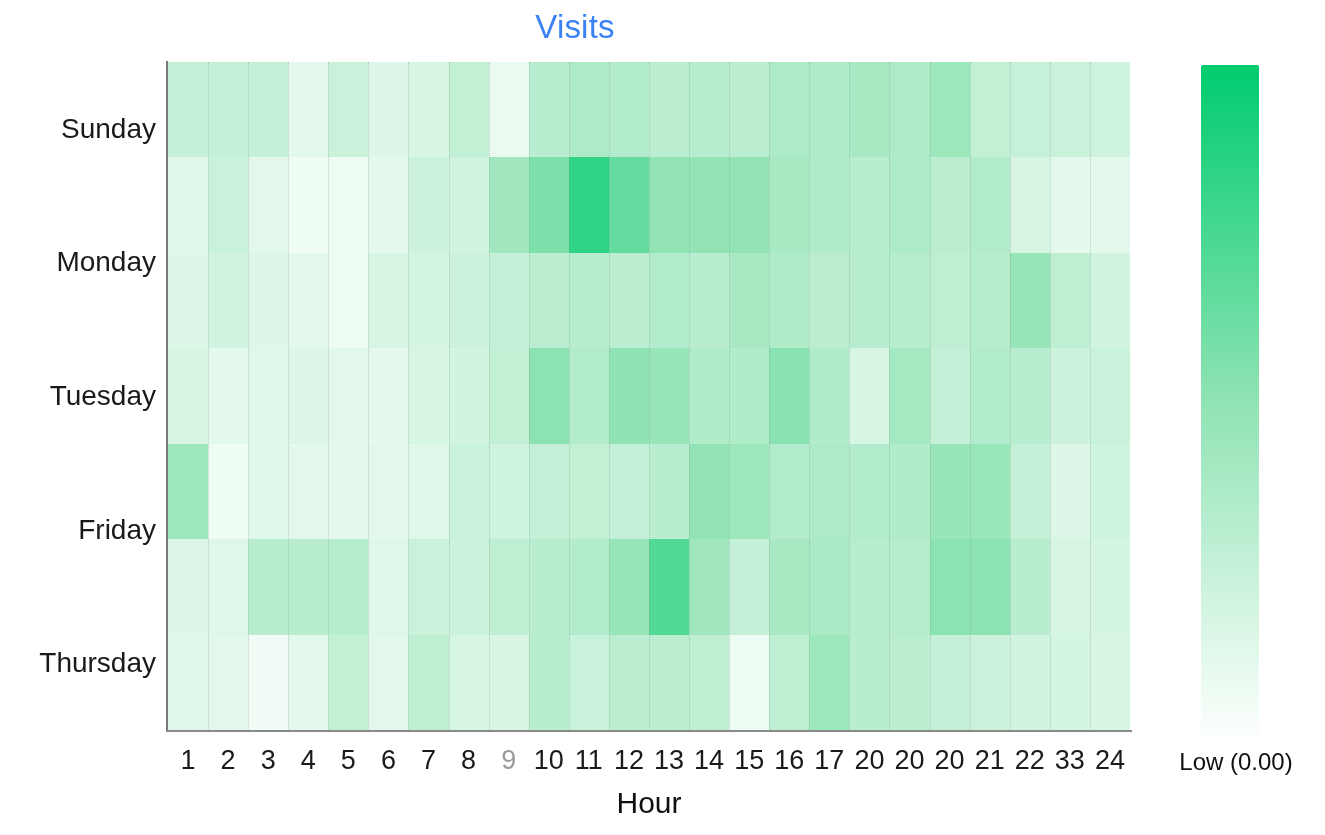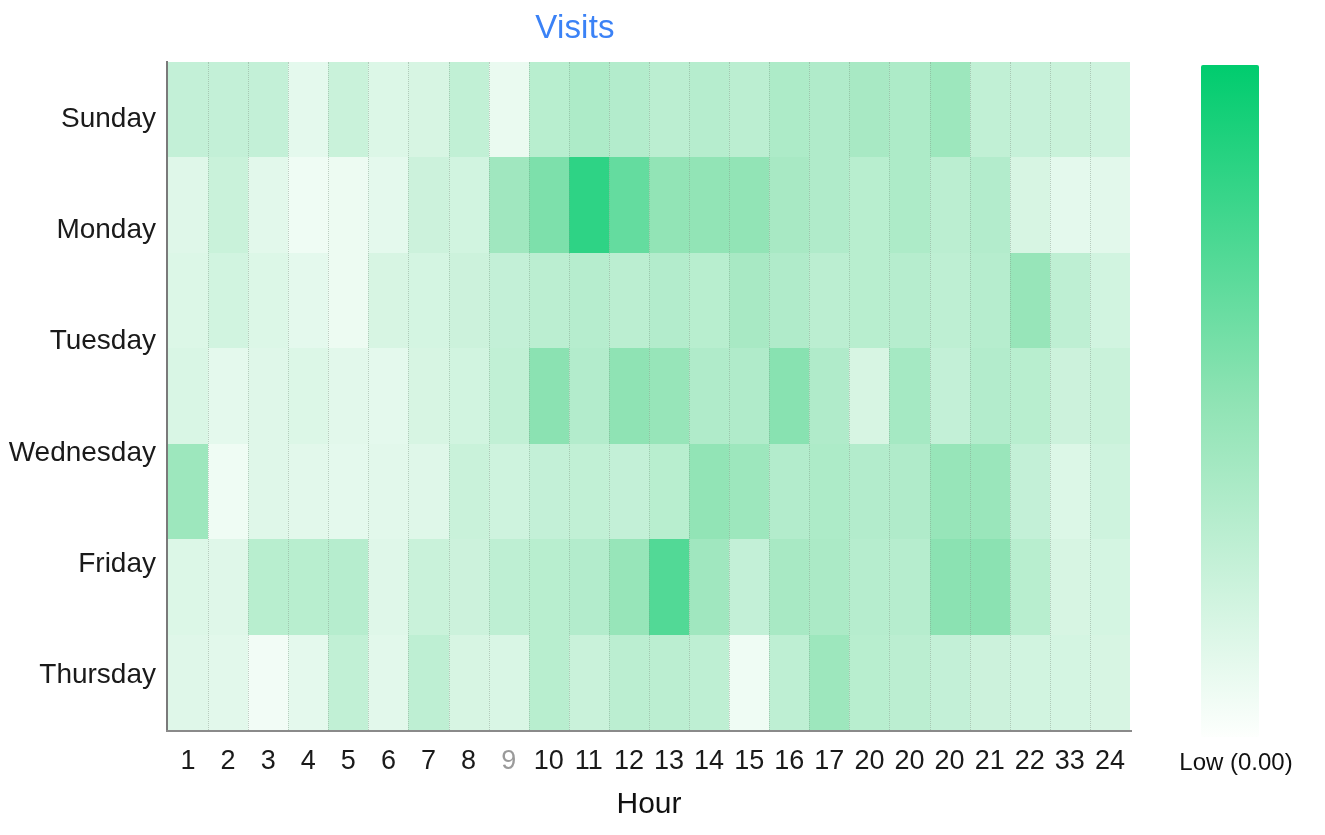--- a/index.html
+++ b/index.html
@@ -172,23 +172,20 @@
 
 <div id="y-axis-labels">
     <div class="day-label">
       <span>Sunday</span>
     </div>
     <div class="day-label">
       <span>Monday</span>
     </div>
     <div class="day-label">
       <span>Tuesday</span>
-    </div>
-    <div class="day-label">
-      <span>Wednesday</span>
     </div>
     <div class="day-label">
       <span>Friday</span>
     </div>
     <div class="day-label">
       <span>Thursday</span>
     </div>
   </div>
 
 <div id="y-axis-line"></div>

